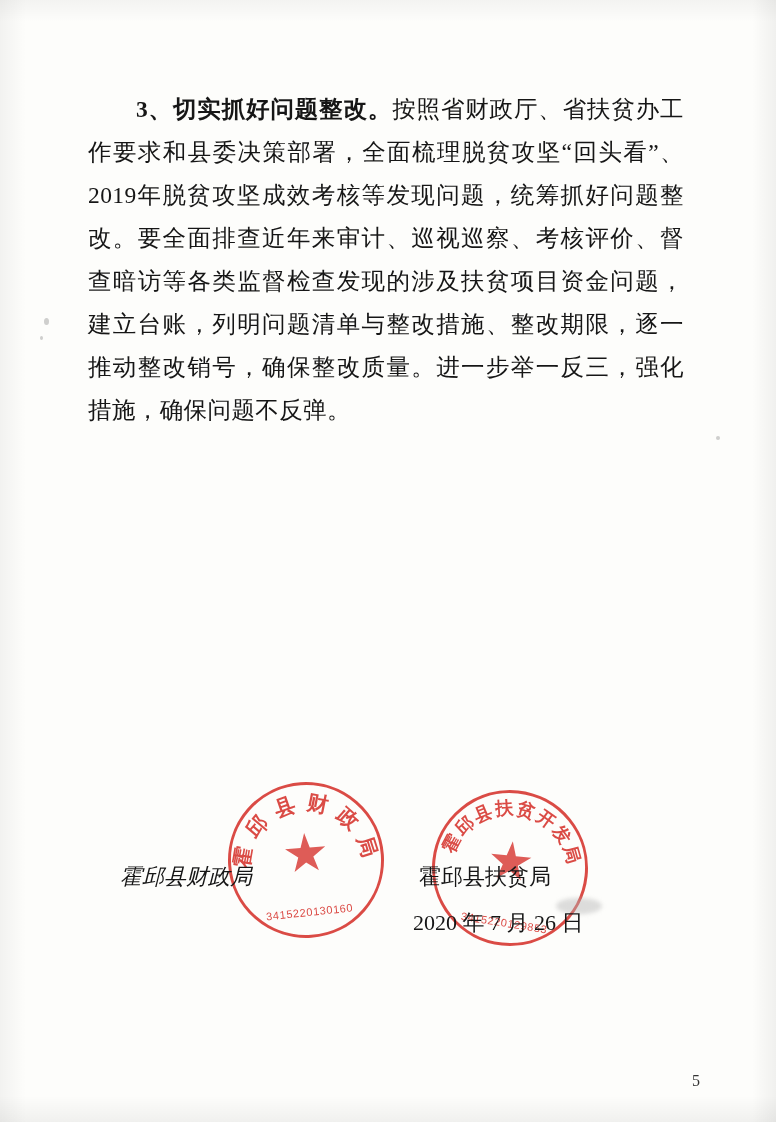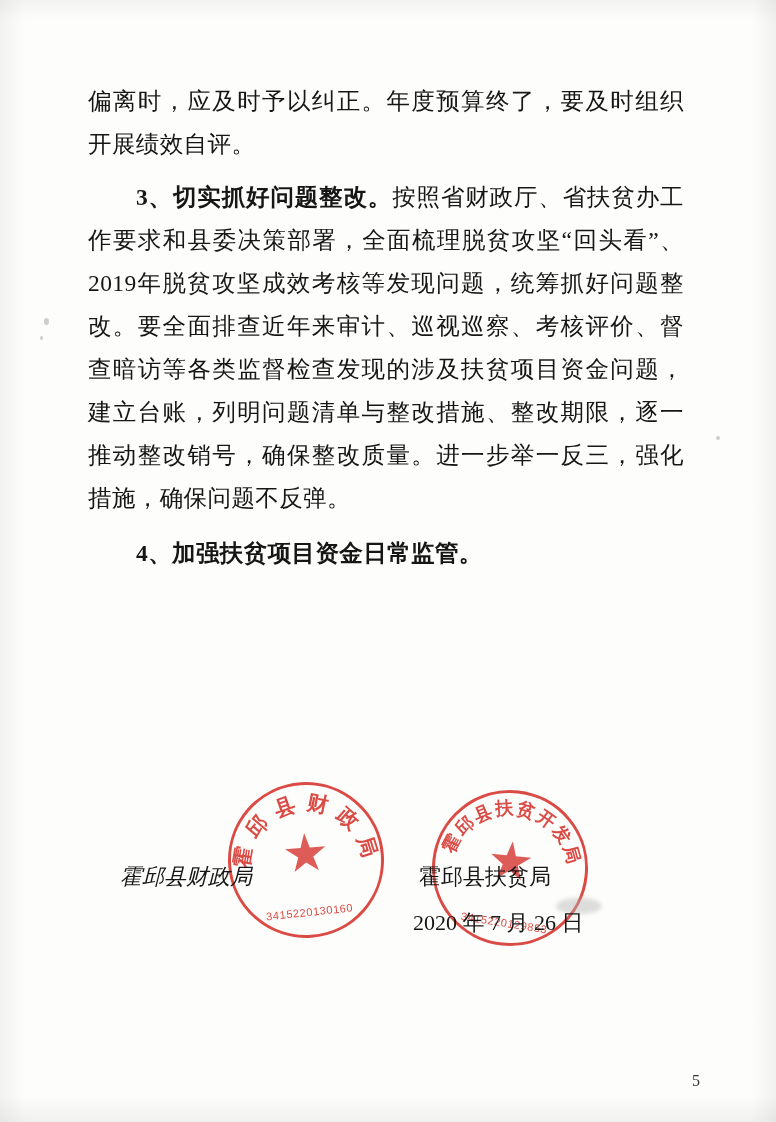--- a/index.html
+++ b/index.html
@@ -174,35 +174,29 @@
 <body>
 
 <div class="page">
 
   <div class="speck" style="left:44px;top:318px;width:5px;height:7px;"></div>
   <div class="speck" style="left:40px;top:336px;width:3px;height:4px;"></div>
   <div class="speck" style="left:716px;top:436px;width:4px;height:4px;"></div>
 
   <div class="content">
 
-    <p class="para">
-      <span>偏离时，应及时予以纠正。年度预算终了，要及时组织开展绩效自评。</span>
-    </p>
 
     <div class="gap-sm"></div>
 
     <p class="para indent">
       <span class="b">3、切实抓好问题整改。</span><span>按照省财政厅、省扶贫办工作要求和县委决策部署，全面梳理脱贫攻坚“回头看”、2019年脱贫攻坚成效考核等发现问题，统筹抓好问题整改。要全面排查近年来审计、巡视巡察、考核评价、督查暗访等各类监督检查发现的涉及扶贫项目资金问题，建立台账，列明问题清单与整改措施、整改期限，逐一推动整改销号，确保整改质量。进一步举一反三，强化措施，确保问题不反弹。</span>
     </p>
 
     <div class="gap-md"></div>
 
-    <p class="para indent">
-      <span class="b">4、加强扶贫项目资金日常监管。</span><span></span>
-    </p>
 
     <div class="gap-md"></div>
 
 
   </div>
 
   <div class="seal seal-1">
     <svg class="seal-arc" viewBox="0 0 150 150">
       <defs>
         <path id="arcpath1" d="M 18,82 A 57,57 0 0 1 132,82"></path>

